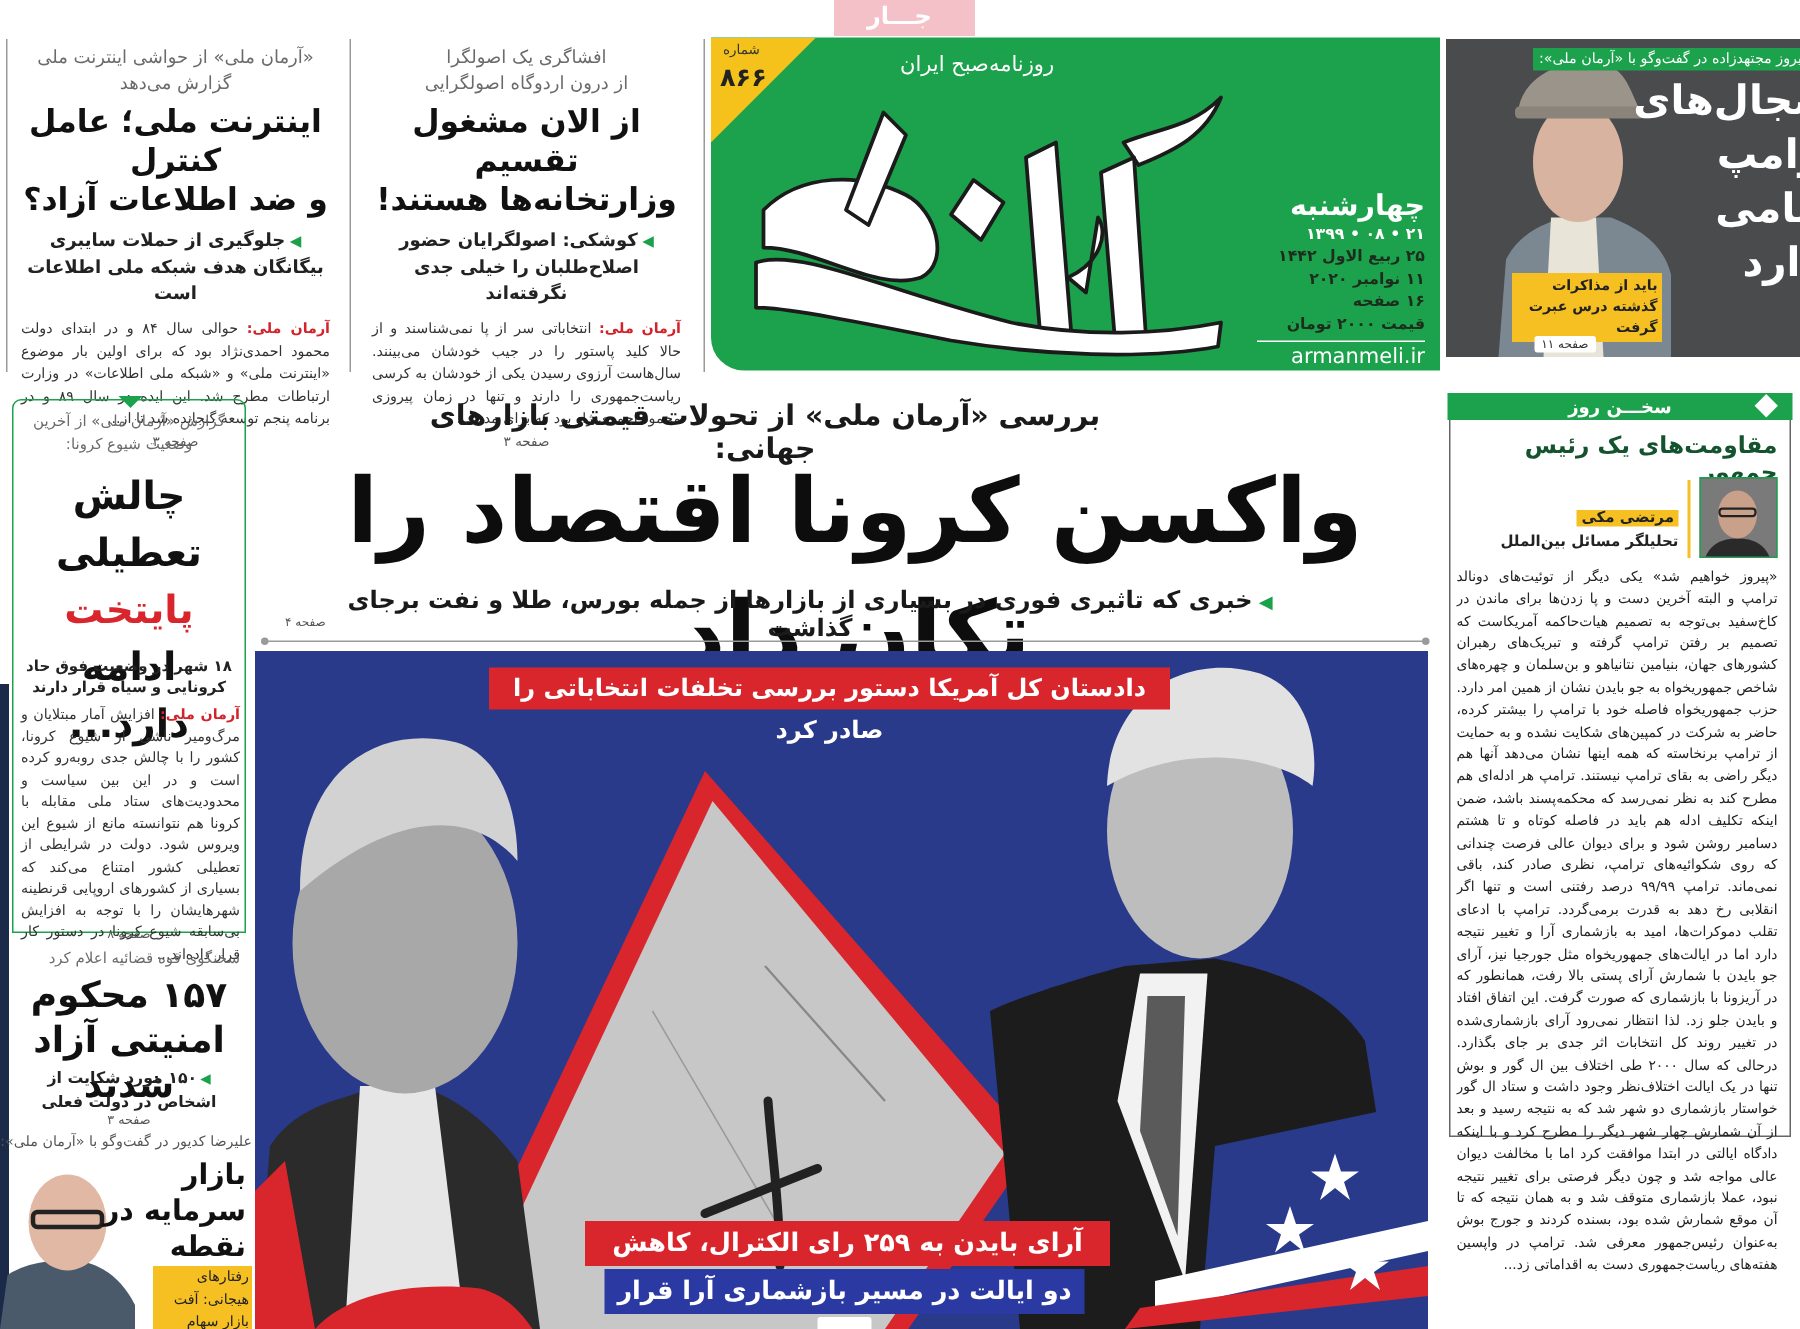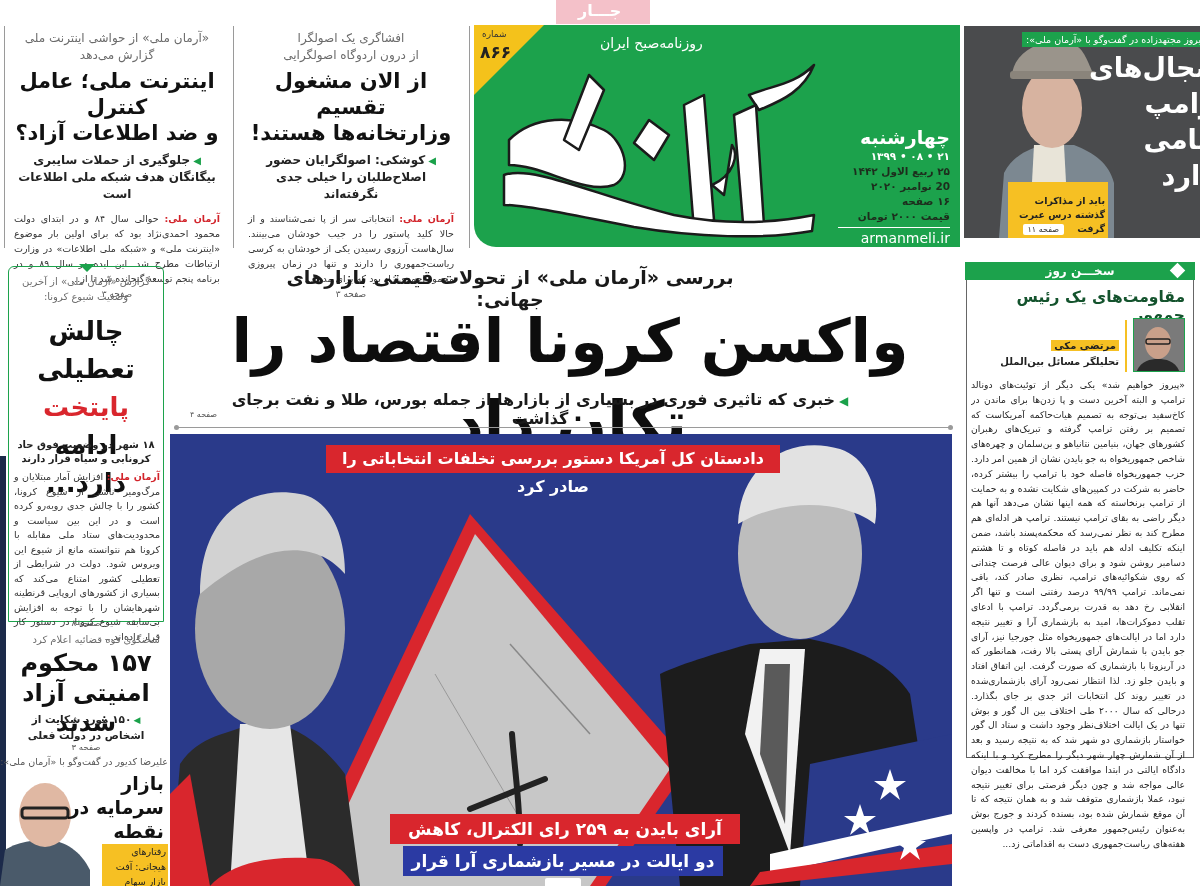--- a/index.html
+++ b/index.html
@@ -29,21 +29,21 @@
   .date-block .line { font-size: 10.5px; font-weight: bold; line-height: 15px; color: #1d2d1d; }
   .date-block .line.light { color: #fff; }
   .date-block .url { font-size: 14px; color: #fff; border-top: 1px solid #fff; margin-top: 3px; padding-top: 2px; direction: ltr; text-align: right; font-family: "DejaVu Sans", sans-serif; }
   .watermark { position: absolute; left: 556px; top: 0; width: 94px; height: 24px; background: #f2b6bf; opacity: 0.85; }
   .watermark-text { position: absolute; left: 578px; top: 1px; font-size: 16px; font-weight: bold; color: #ffffff; }
 
   
   .promo { position: absolute; left: 964px; top: 26px; width: 270px; height: 212px; background: #4a4b4d; overflow: hidden; }
   .promo .kicker { position: absolute; right: 6px; top: 6px; background: #1ca24c; color: #fff; font-size: 9.5px; padding: 2px 4px; white-space: nowrap; }
   .promo .headline { position: absolute; right: 8px; top: 24px; width: 120px; text-align: right; font-size: 27px; font-weight: bold; line-height: 36px; color: #fff; }
-  .promo .quote { position: absolute; right: 126px; top: 156px; width: 100px; background: #f6c023; color: #222; font-size: 9.5px; font-weight: bold; line-height: 14px; padding: 12px 3px; text-align: right; }
+  .promo .quote { position: absolute; right: 126px; top: 156px; width: 100px; background: #f6c023; color: #222; font-size: 9.5px; font-weight: bold; line-height: 14px; padding: 2px 3px; text-align: right; }
   .promo .pageref { position: absolute; right: 170px; bottom: 3px; background: #fff; color: #333; font-size: 8px; padding: 1px 5px; border-radius: 2px; }
   .promo .photo { position: absolute; left: 0; bottom: 0; width: 150px; height: 215px; }
 
   
   .main-kicker { position: absolute; left: 250px; top: 266px; width: 520px; text-align: center; font-size: 19px; font-weight: bold; color: #1a1a1a; }
   .main-headline { position: absolute; left: 180px; top: 300px; width: 780px; text-align: center; font-size: 60px; font-weight: bold; line-height: 82px; color: #0d0d0d; letter-spacing: -1px; }
   .main-sub { position: absolute; left: 230px; top: 390px; width: 620px; text-align: center; font-size: 16px; font-weight: bold; color: #1a1a1a; }
   .main-sub .tri { color: #1aa14a; font-size: 12px; margin-left: 4px; }
   .main-pageref { position: absolute; left: 190px; top: 410px; font-size: 8px; color: #555; direction: rtl; }
   .rule-h { position: absolute; height: 1px; background: #9a9a9a; }
@@ -137,21 +137,21 @@
       <path d="M155 65 L175 80 L160 105 L140 88 Z"></path>
       <path d="M10 120 C40 110 100 140 180 160 C230 170 280 168 320 160 L318 176 C270 185 200 182 140 172 C80 160 30 150 10 150 Z"></path>
       <path d="M15 85 C40 60 80 60 110 75 C130 85 140 120 120 130 C90 140 50 110 15 110 Z"></path>
       <path d="M95 20 L110 35 L85 95 L70 85 Z"></path>
     </g>
   </svg>
   <div class="date-block">
     <div class="day">چهارشنبه</div>
     <div class="line light">۲۱ • ۰۸ • ۱۳۹۹</div>
     <div class="line">۲۵ ربیع الاول ۱۴۴۲</div>
-    <div class="line">20 نوامبر ۲۰۲۰</div>
+    <div class="line">۱۱ نوامبر ۲۰۲۰</div>
     <div class="line">۱۶ صفحه</div>
     <div class="line">قیمت ۲۰۰۰ تومان</div>
     <div class="url">armanmeli.ir</div>
   </div>
 </div>
 
 <div class="promo">
   <svg class="photo" viewBox="0 0 150 215">
     <rect x="0" y="0" width="150" height="215" fill="#4a4b4d"></rect>
     <path d="M35 215 L40 150 C50 130 70 125 78 122 L110 122 C130 130 145 140 150 160 L150 215 Z" fill="#7c8891"></path>

